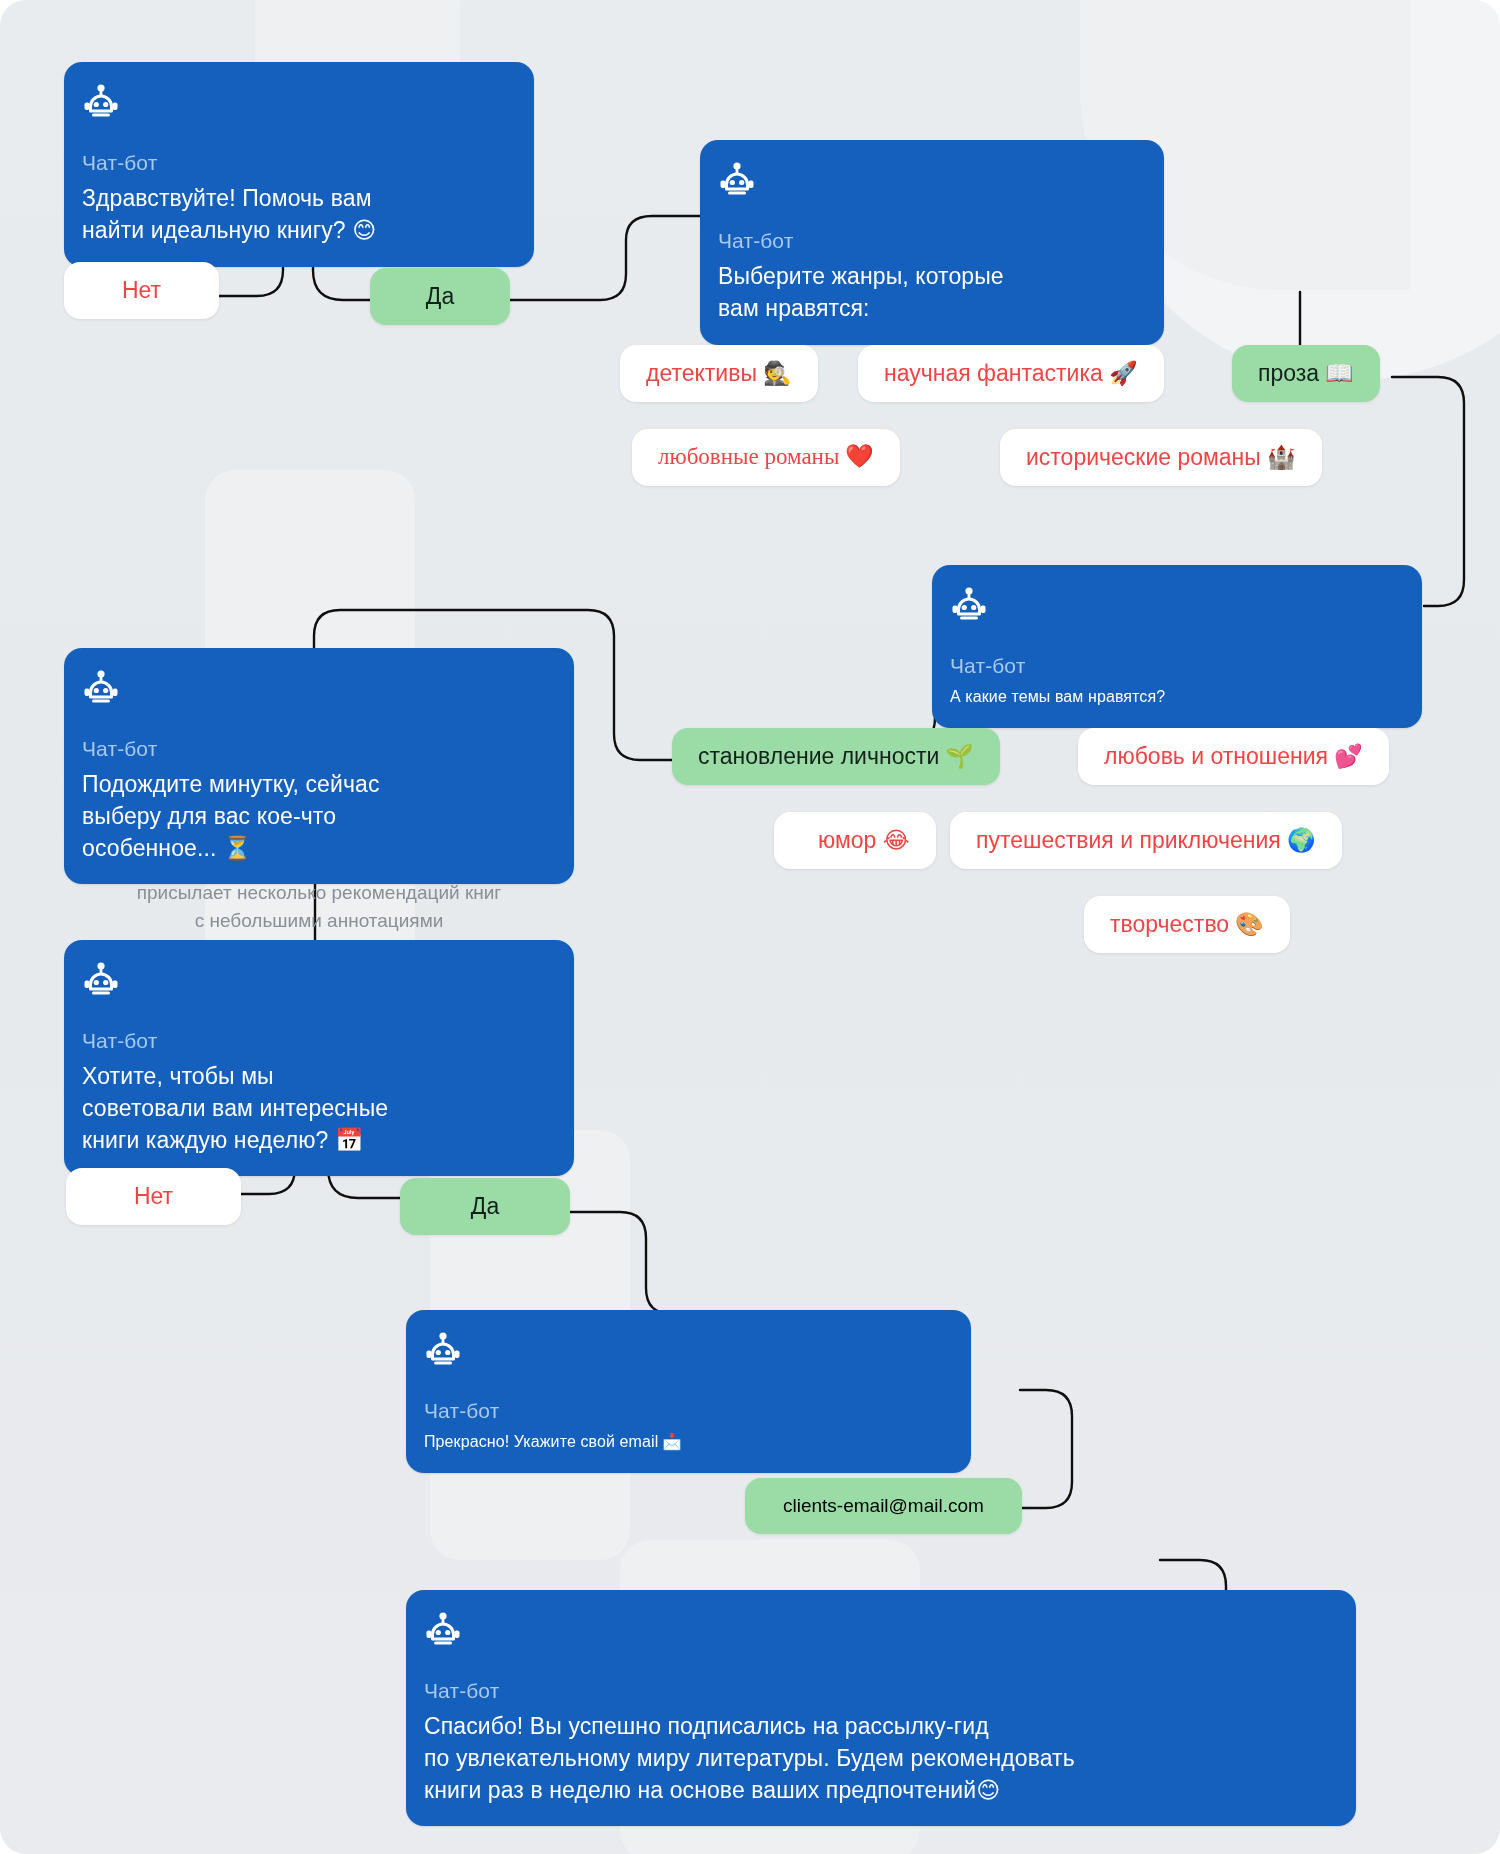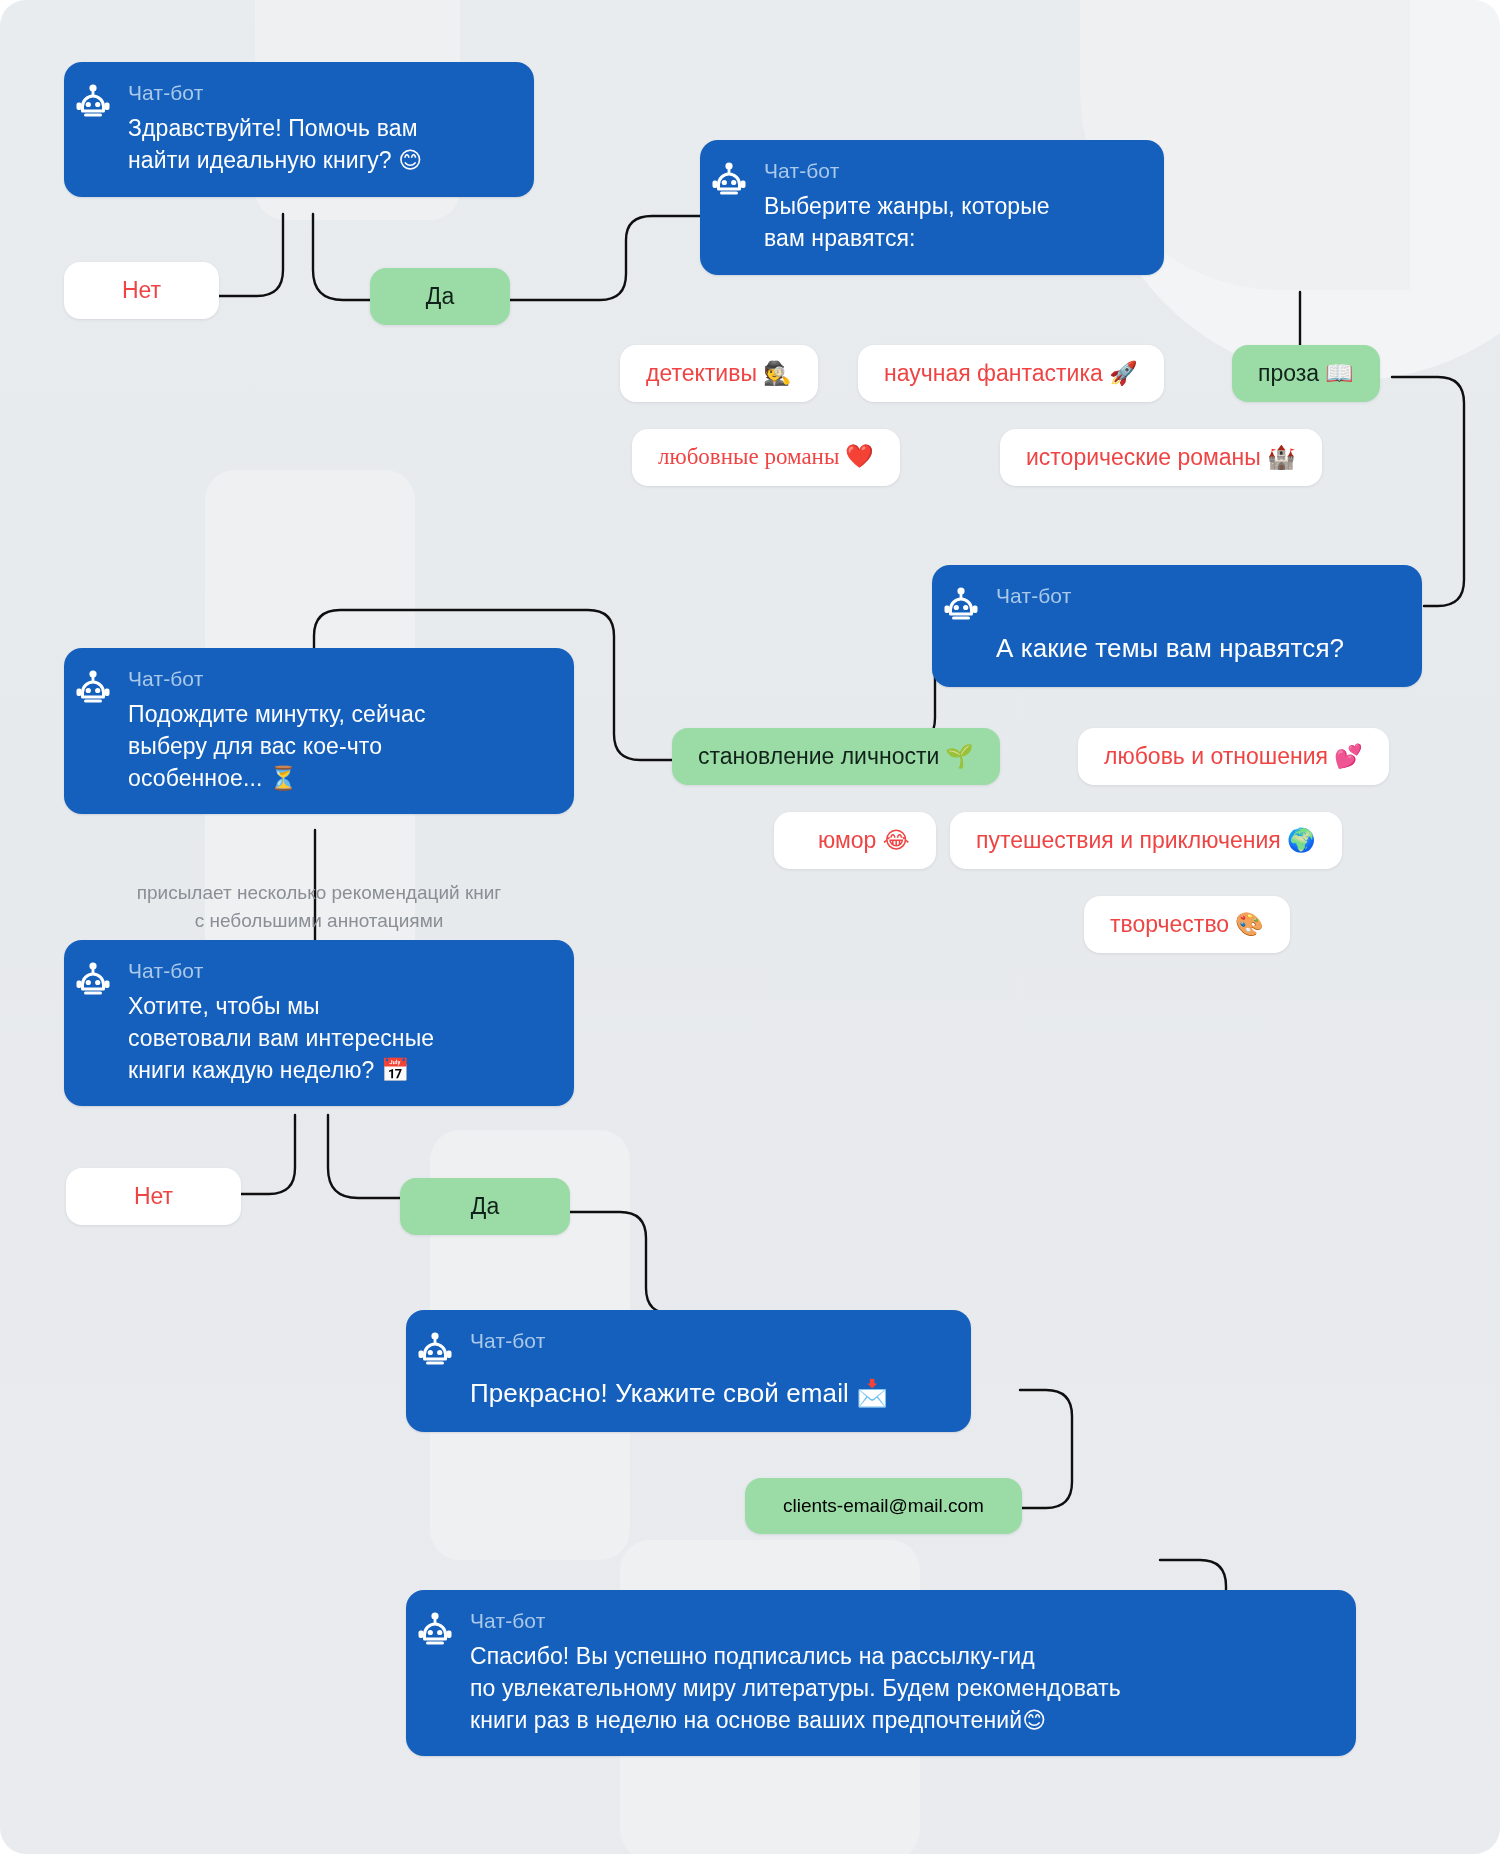--- a/index.html
+++ b/index.html
@@ -37,43 +37,44 @@
     stroke-width:2.4;
     stroke-linecap:round;
   }
   .node{position:absolute;box-sizing:border-box;}
 
   
   .bot{
     background:#1560bd;
     color:#ffffff;
     border-radius:18px;
-    padding:18px 22px 20px 10px;
+    padding:18px 22px 20px 18px;
     display:flex;
-    gap:16px;
+    gap:28px;
     align-items:flex-start;
     box-shadow:0 1px 2px rgba(20,40,70,.12);
+    flex-direction:column;
   }
   .bot-ico{flex:0 0 auto;margin-top:4px;}
   .bot-body{display:flex;flex-direction:column;}
   .bot-name{
     color:#a9c8ea;
     font-size:21px;
     line-height:1.25;
     margin-bottom:7px;
     letter-spacing:.1px;
   }
   .bot-text{
     font-size:23px;
     line-height:1.38;
     color:#ffffff;
     white-space:pre-line;
     letter-spacing:.1px;
   }
-  .bot.small .bot-text{font-size:26px;margin-top:15px;}
+  .bot.small .bot-text{font-size:16px;}
 
   
   .chip{
     background:#ffffff;
     color:#ef4444;
     border-radius:16px;
     padding:14px 26px;
     font-size:23px;
     line-height:1.25;
     white-space:nowrap;

